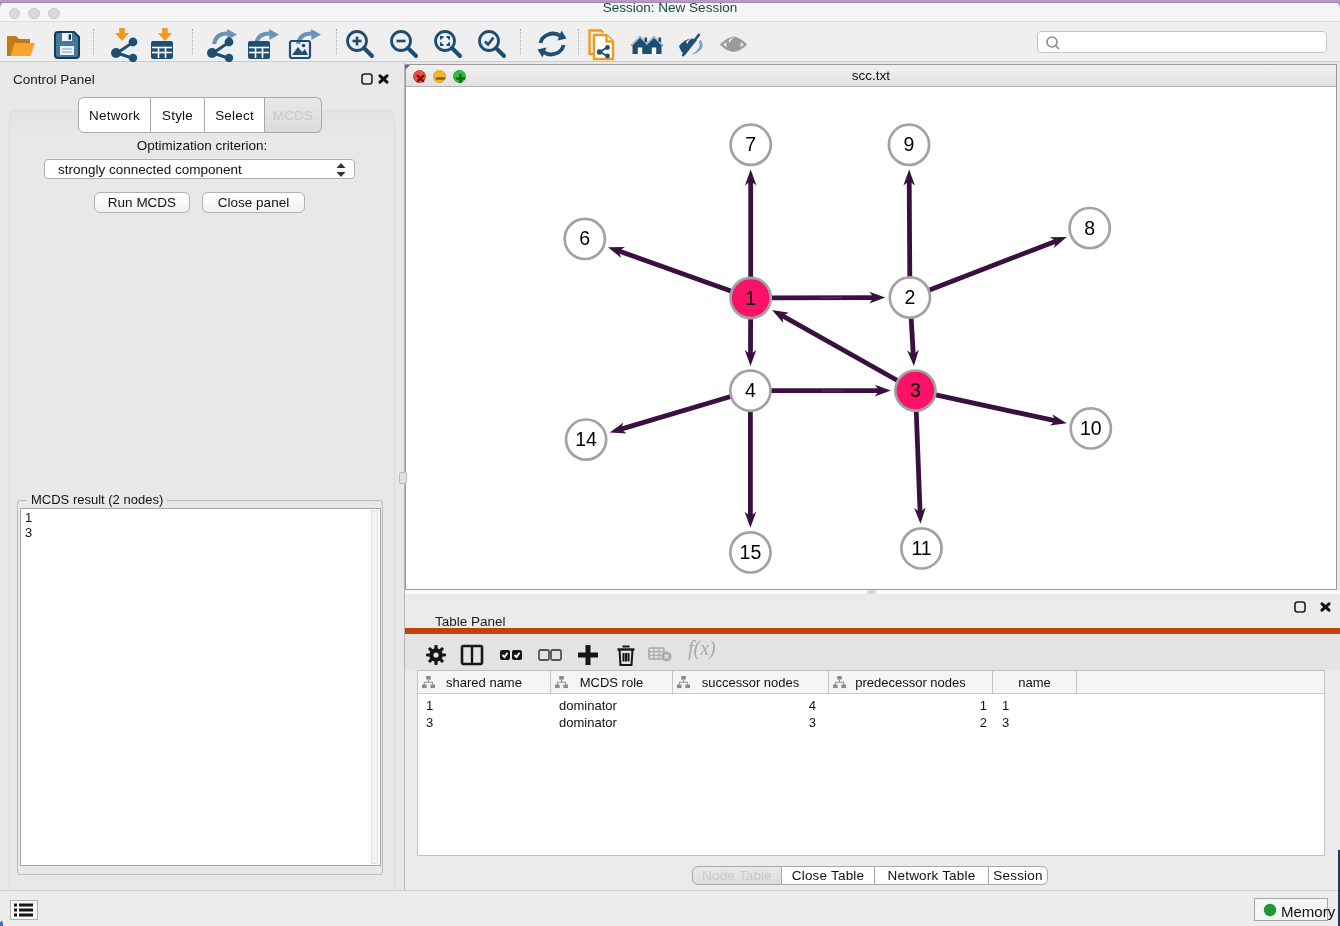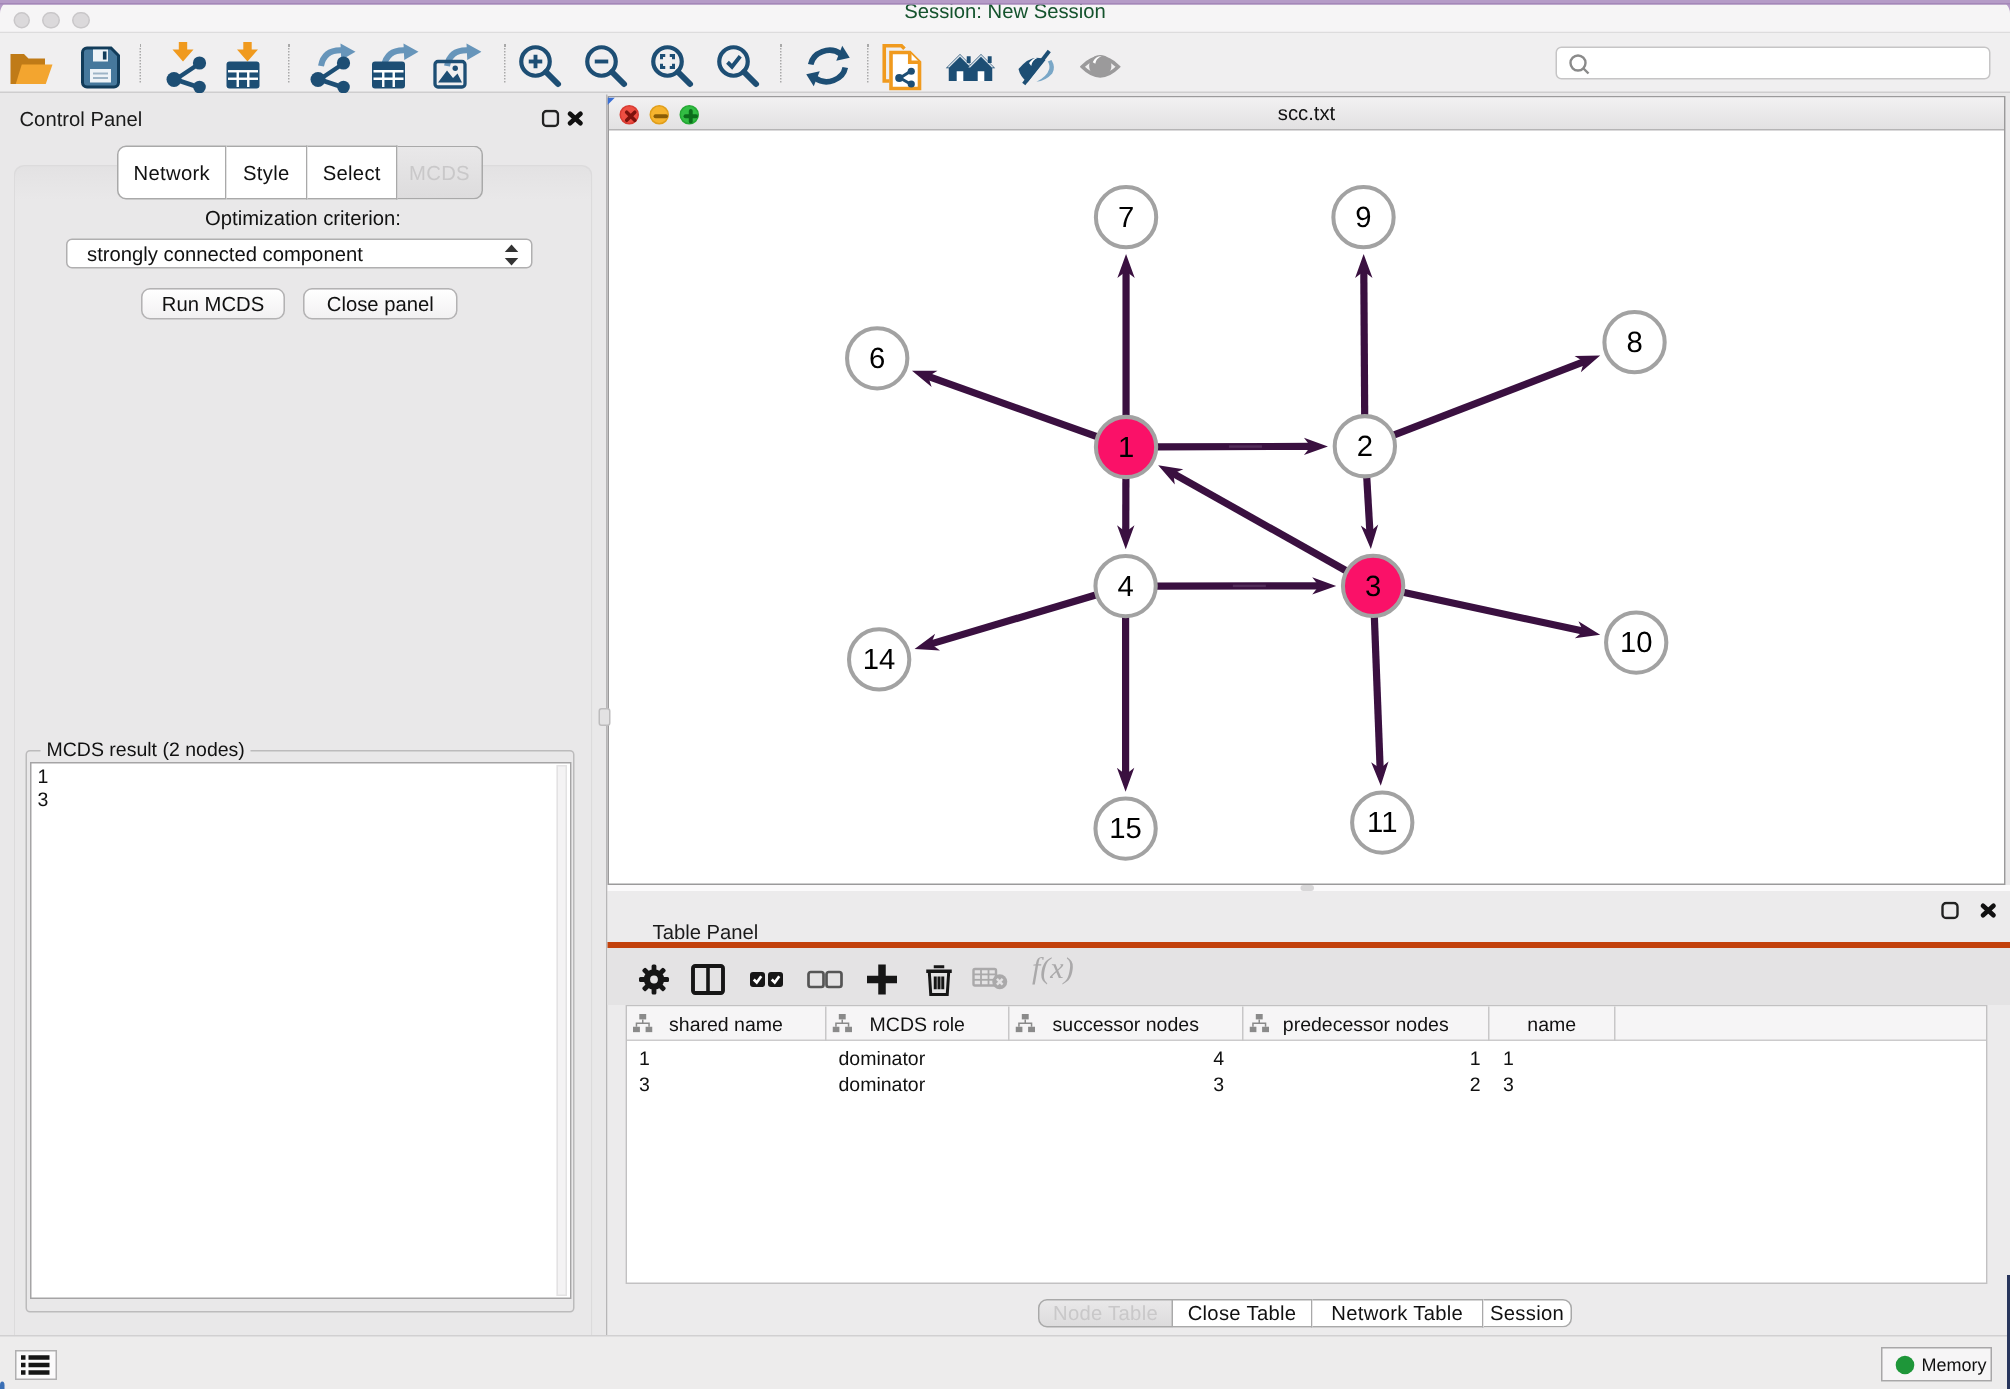--- a/index.html
+++ b/index.html
@@ -47,33 +47,33 @@
   .frame { position:absolute; left:405px; top:64px; width:932px; height:526px;
            border:1px solid #9b9a9b; background:#fff; }
   .frame-tb { position:absolute; left:0; top:0; width:930px; height:22px;
               background:linear-gradient(#f2f1f2,#e2e1e2); border-bottom:1px solid #b5b4b5; }
   .light { position:absolute; top:4.5px; width:13px; height:13px; border-radius:50%; }
   .hsplit { position:absolute; left:405px; top:590px; width:935px; height:4px; background:#fbfafb; }
   
   .tpanel { position:absolute; left:405px; top:594px; width:935px; height:296px;
             background:#ecebec; }
   .ttool { position:absolute; left:0px; top:34px; width:935px; height:42px;
-           background:#e4e3e4; border-top:4px solid #c2410c; }
+           background:#e4e3e4; border-top:6px solid #c2410c; }
   .tbl { position:absolute; left:12px; top:76px; width:908px; height:186px;
          background:#fff; border:1px solid #c2c1c2;padding-left:11px; }
   .thead { position:absolute; left:0; top:0; width:906px; height:23px;
            background:#f6f5f6; border-bottom:1px solid #cccbcc; font-size:13px; color:#111; }
   .thcol { position:absolute; top:0; height:23px; border-right:1px solid #c8c7c8; }
   .thlab { position:absolute; top:4px; width:100%; text-align:center; }
   .trow { position:absolute; font-size:13px; color:#111; height:17px; }
   
   .statusbar { position:absolute; left:0; top:890px; width:1340px; height:36px;
                background:#edecec; border-top:1px solid #d1d0d1; }
   .membtn { position:absolute; left:1254px; top:7px; width:74px; height:23px;
-            background:#f6f5f6; border:1px solid #a8a7a8; font-size:12px; color:#111; }
+            background:#f6f5f6; border:1px solid #a8a7a8; font-size:15px; color:#111; }
   .listbtn { position:absolute; left:10px; top:9px; width:28px; height:20px;
              background:#fbfafb; border:1px solid #b0afb0; }
 </style>
 </head>
 <body>
 <div class="win"></div>
 
 <div class="titlebar">
   <div class="tl-circle" style="left:8.5px;"></div>
   <div class="tl-circle" style="left:28px;"></div>

